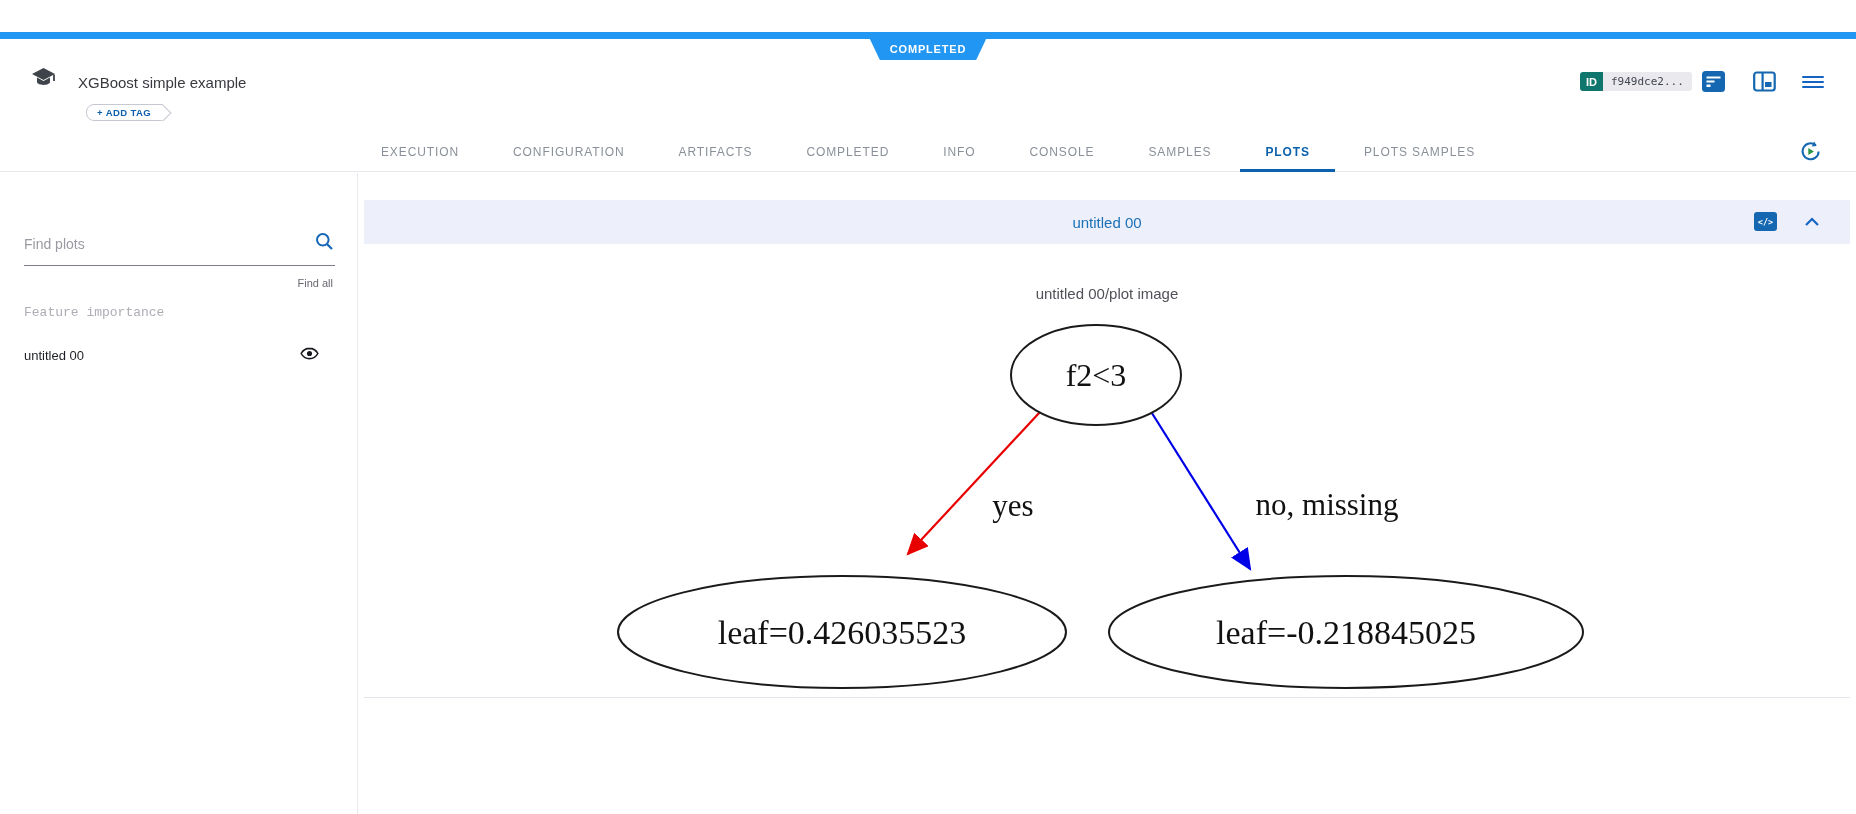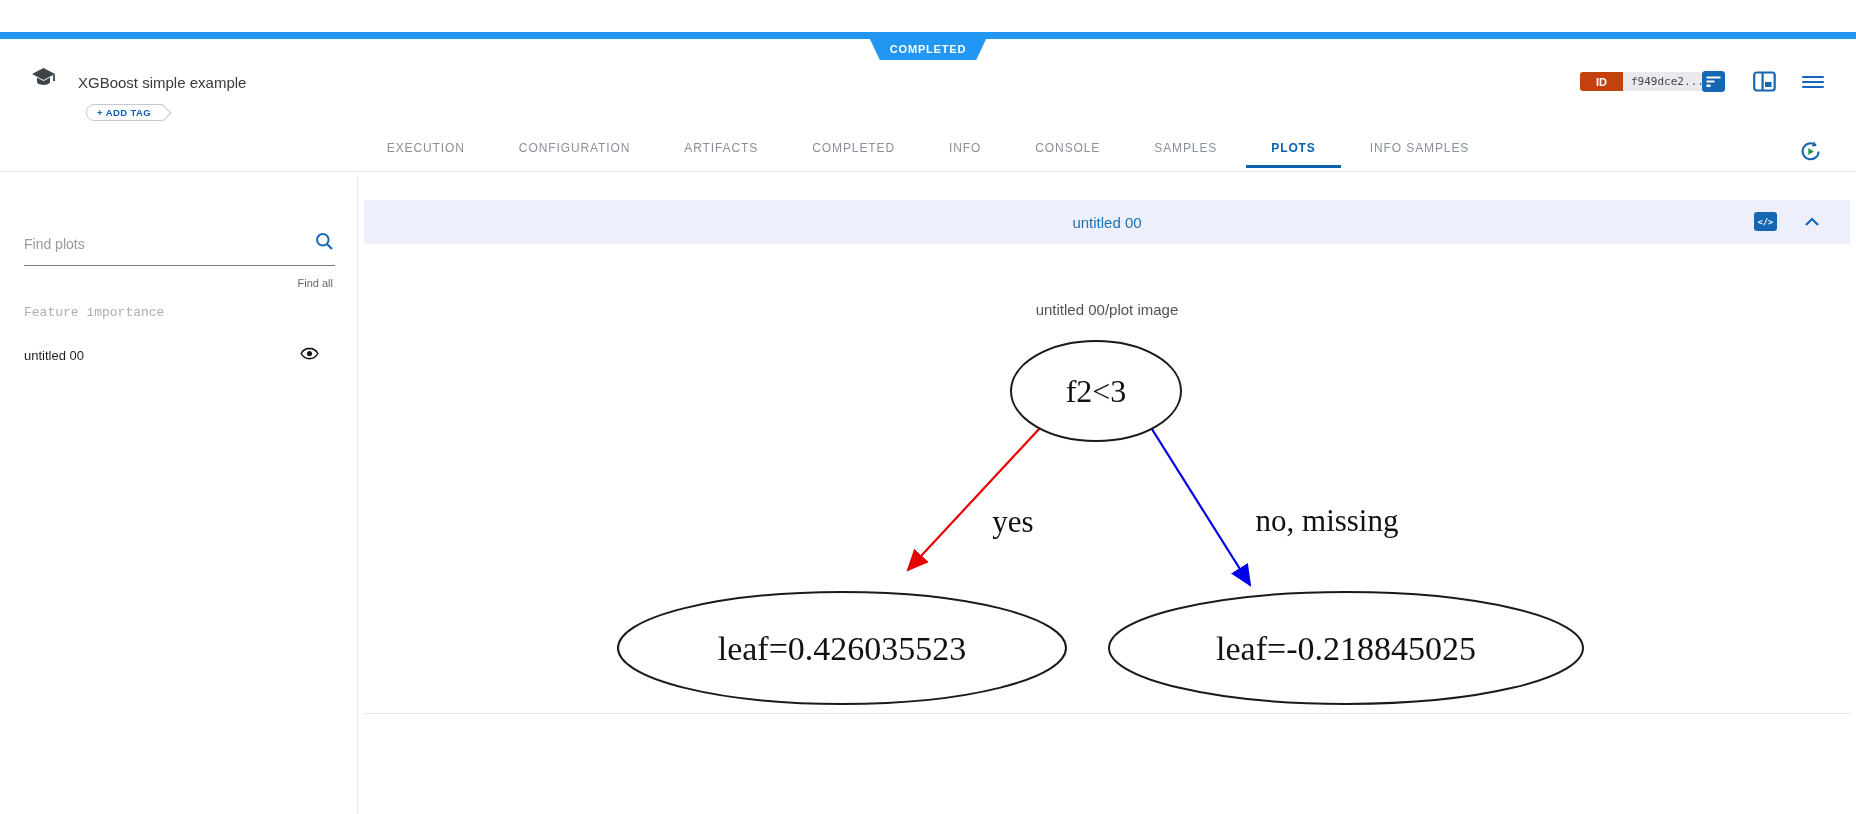--- a/index.html
+++ b/index.html
@@ -26,35 +26,35 @@
     border:1px solid #c6c9d2; border-radius:8px 2px 2px 8px; background:#fff;
     padding:0 12px 0 10px; font-size:9.5px; font-weight:bold; letter-spacing:.4px; color:#0d5fae;
   }
   .add-tag::after {
     content:""; position:absolute; right:-6px; top:2.2px; width:11px; height:11px;
     background:#fff; border-top:1px solid #c6c9d2; border-right:1px solid #c6c9d2;
     transform:rotate(45deg);
   }
   .id-group { position:absolute; left:1580px; top:40px; display:flex; height:19px; }
   .id-chip {
-    background:#c2410c; color:#fff; font-size:11px; font-weight:bold;
-    padding:0 16px; border-radius:3px 0 0 3px; display:flex; align-items:center;
+    background:#0f766e; color:#fff; font-size:11px; font-weight:bold;
+    padding:0 6px; border-radius:3px 0 0 3px; display:flex; align-items:center;
   }
   .id-value {
     background:#e9e9ee; color:#42464f; font-family:"DejaVu Sans Mono", monospace;
     font-size:11px; padding:4px 8px; border-radius:0 3px 3px 0; display:flex; align-items:center;
   }
   .hdr-icon { position:absolute; top:39px; cursor:pointer; }
   .menu-icon { display:flex; flex-direction:column; gap:2.6px; padding-top:3px; }
   .menu-icon span { width:22px; height:2.4px; background:#1565c0; border-radius:1px; }
 
   
   .tabbar {
     position:absolute; left:0; top:104px; width:100%; height:36px;
-    border-bottom:1px solid #e7e8ee; display:flex; justify-content:center; align-items:center;
+    border-bottom:1px solid #e7e8ee; display:flex; justify-content:center; align-items:flex-end;
   }
   .tab {
     position:relative; padding:0 27px 12px; font-size:12px; letter-spacing:.9px;
     color:#8a9099; cursor:pointer; white-space:nowrap;
   }
   .tab.active { color:#0b61ad; font-weight:bold; }
   .tab.active::after {
     content:""; position:absolute; left:2px; right:2px; bottom:-1px; height:3px; background:#0b61ad;
   }
   .refresh-btn { position:absolute; right:34px; top:108px; }
@@ -89,21 +89,21 @@
   .panel-title { font-size:15px; color:#1b70b8; font-weight:500; }
   .code-btn {
     position:absolute; right:73px; top:12px; width:23px; height:19px;
     background:#1467b0; border-radius:3px; color:#fff; font-size:8.5px; font-weight:bold;
     font-family:"DejaVu Sans Mono", monospace; display:flex; align-items:center; justify-content:center;
     cursor:pointer;
   }
   .collapse-btn { position:absolute; right:28px; top:13px; cursor:pointer; }
 
   .plot-area {
-    position:absolute; left:364px; top:228px; width:1486px; height:454px;
+    position:absolute; left:364px; top:212px; width:1486px; height:454px;
     background:#fff; border-bottom:1px solid #e5e6ec;
   }
   .plot-title { position:absolute; left:0; right:0; top:41px; text-align:center; font-size:15px; color:#515259; }
   .tree-svg { position:absolute; left:216px; top:38px; }
   .tree-svg text {
     font-family:"Liberation Serif","DejaVu Serif", serif; fill:#111;
   }
 </style>
 </head>
 <body>
@@ -153,21 +153,21 @@
 
   <div class="tabbar">
     <div class="tab">EXECUTION</div>
     <div class="tab">CONFIGURATION</div>
     <div class="tab">ARTIFACTS</div>
     <div class="tab">COMPLETED</div>
     <div class="tab">INFO</div>
     <div class="tab">CONSOLE</div>
     <div class="tab">SAMPLES</div>
     <div class="tab active">PLOTS</div>
-    <div class="tab">INFO SAMPLES</div>
+    <div class="tab">PLOTS SAMPLES</div>
   </div>
   <div class="refresh-btn">
     <svg width="23" height="23" viewBox="0 0 23 23">
       <path d="M16.8 5.2 A8 8 0 1 0 19.6 11.4" fill="none" stroke="#1467b0" stroke-width="2"></path>
       <path d="M15.2 1.6 l2.4 4.4 -4.8 .4 z" fill="#1467b0"></path>
       <path d="M9.3 8 l5.6 3.5 -5.6 3.5 z" fill="#2b9348"></path>
     </svg>
   </div>
 
   <div class="sidebar">

